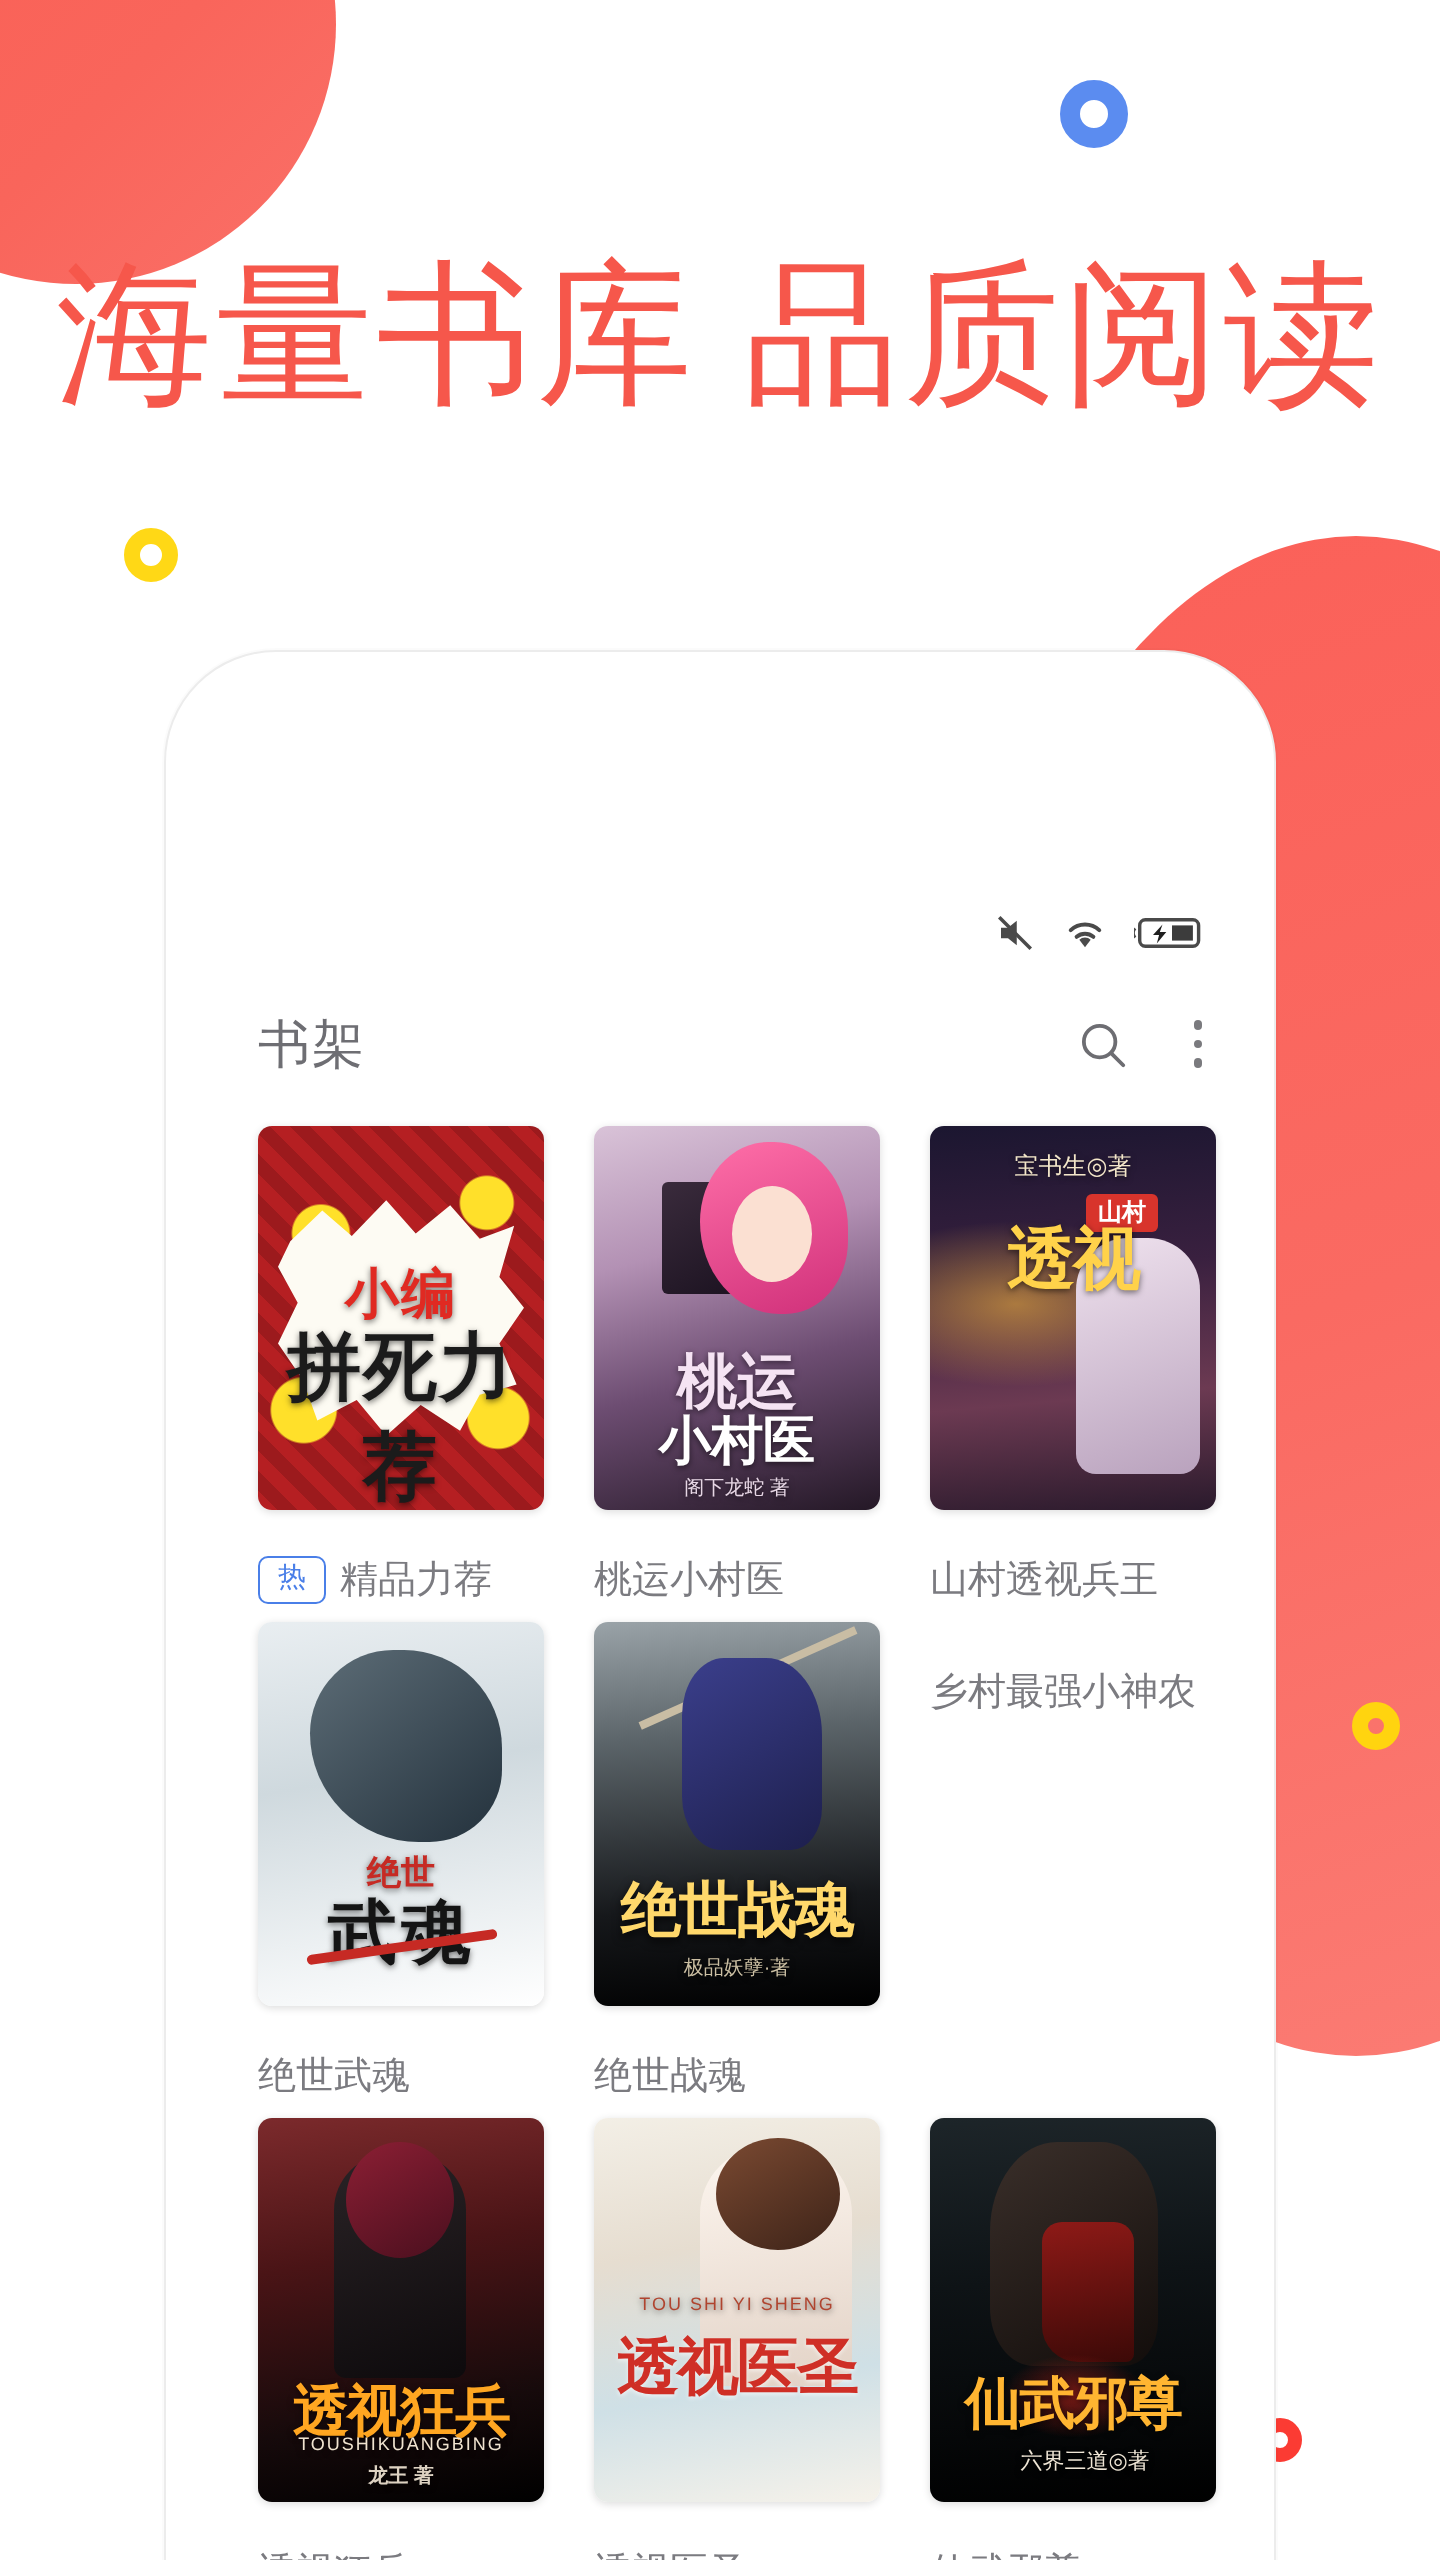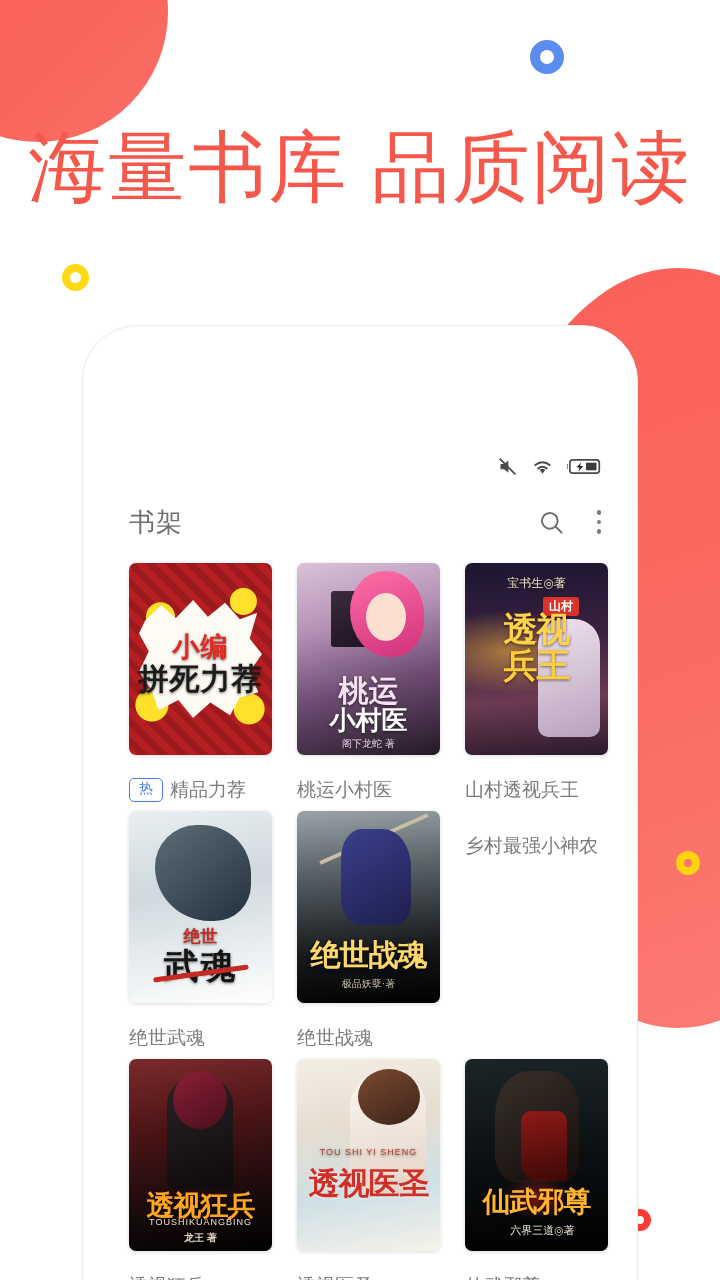--- a/index.html
+++ b/index.html
@@ -163,21 +163,21 @@
   }
   .c1 .burst {
     position:absolute; left:10px; top:32px; width:123px; height:128px;
     background:#fdfbf3;
     clip-path:polygon(5% 20%,18% 8%,30% 18%,44% 4%,56% 17%,70% 6%,82% 19%,96% 14%,
       90% 34%,100% 46%,90% 60%,97% 76%,82% 80%,74% 94%,58% 84%,44% 96%,32% 82%,
       16% 90%,10% 74%,0% 60%,8% 44%,0% 30%);
     border:0;
   }
   .c1 .t1 { top:66px; color:#e02a22; font-size:27px; letter-spacing:1px; }
-  .c1 .t2 { top:96px; color:#1b1b1b; font-size:30px; letter-spacing:1px; }
+  .c1 .t2 { top:96px; color:#1b1b1b; font-size:37px; letter-spacing:1px; }
 
   .c2 { background:linear-gradient(165deg,#d9c3d8 0%,#b391b4 32%,#6d4d72 62%,#241826 100%); }
   .c2 .hair { position:absolute; right:16px; top:8px; width:74px; height:86px;
     border-radius:48% 52% 44% 56%; background:linear-gradient(160deg,#ff6fa8,#d0307a); }
   .c2 .face { position:absolute; right:34px; top:30px; width:40px; height:48px;
     border-radius:50%; background:#fbe0d2; }
   .c2 .book-prop { position:absolute; left:34px; top:28px; width:44px; height:56px;
     border-radius:3px; background:linear-gradient(150deg,#3a2b3c,#1b1220); }
   .c2 .t1 { top:108px; color:#f5e3f3; font-size:30px; }
   .c2 .t2 { top:140px; color:#ffffff; font-size:26px; }
@@ -338,21 +338,20 @@
         </div>
       </div>
 
       <div class="book">
         <div class="cover c3">
           <div class="glow"></div>
           <div class="girl"></div>
           <div class="cover-txt t0">宝书生◎著</div>
           <div class="tag">山村</div>
           <div class="cover-txt t1">透视</div>
-          <div class="cover-txt t2">兵王</div>
         </div>
         <div class="meta">
           <span class="btitle">山村透视兵王</span>
         </div>
       </div>
 
       <div class="book">
         <div class="cover c4">
           <div class="figure"></div>
           <div class="cover-txt t1">绝世</div>

